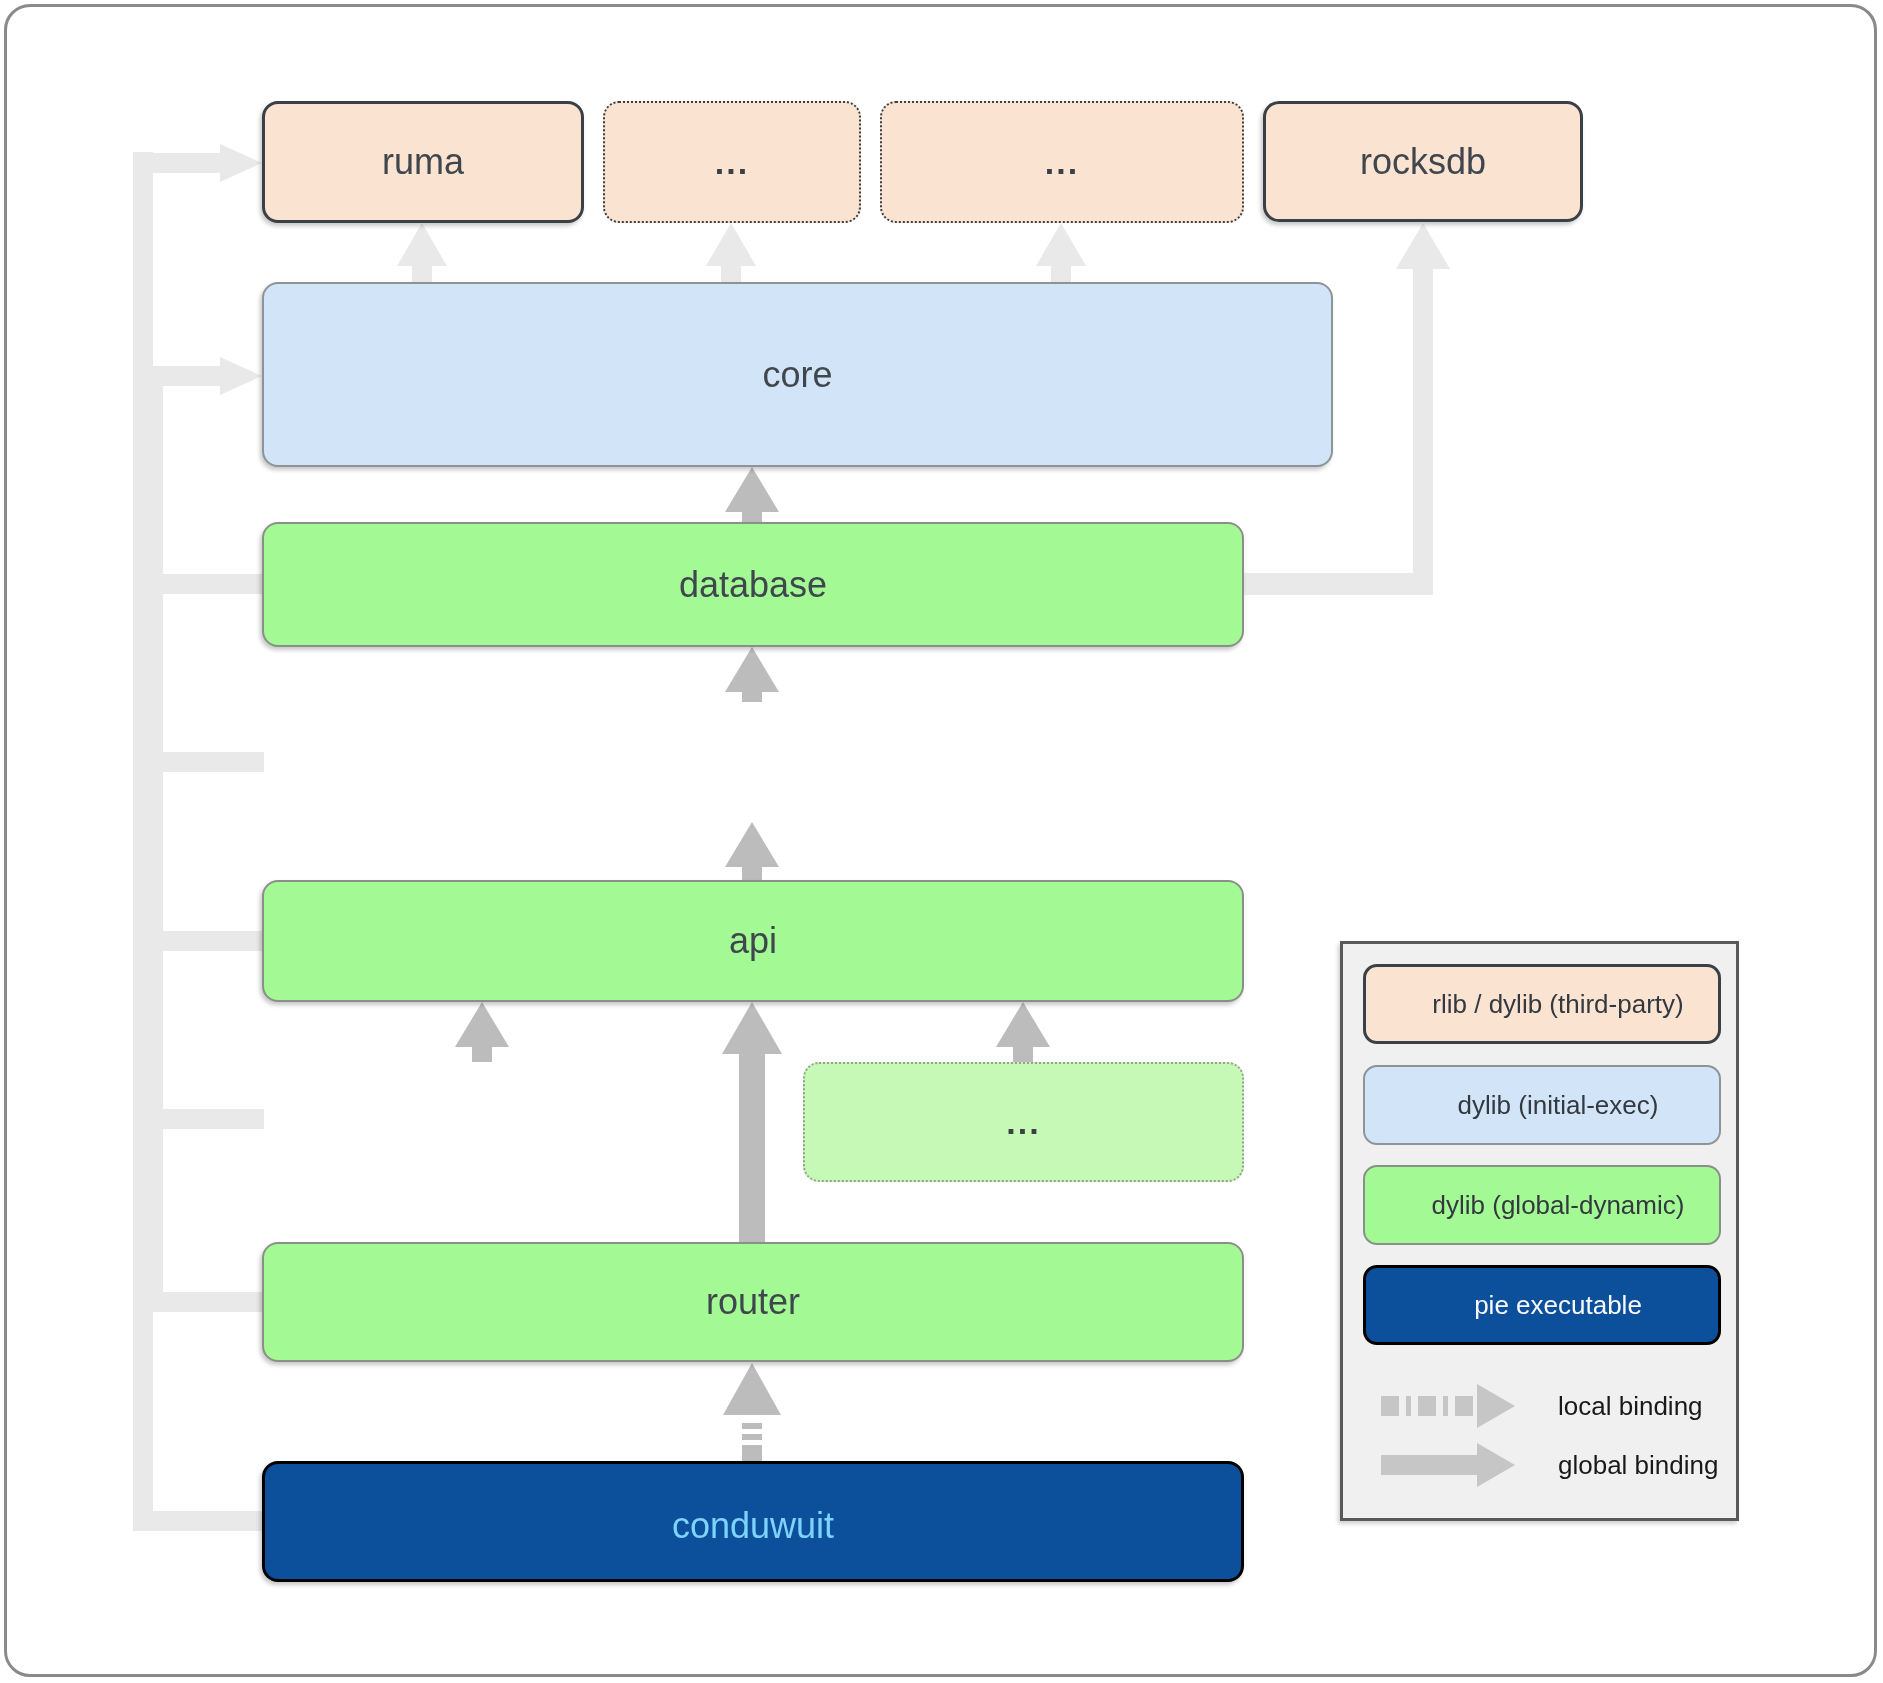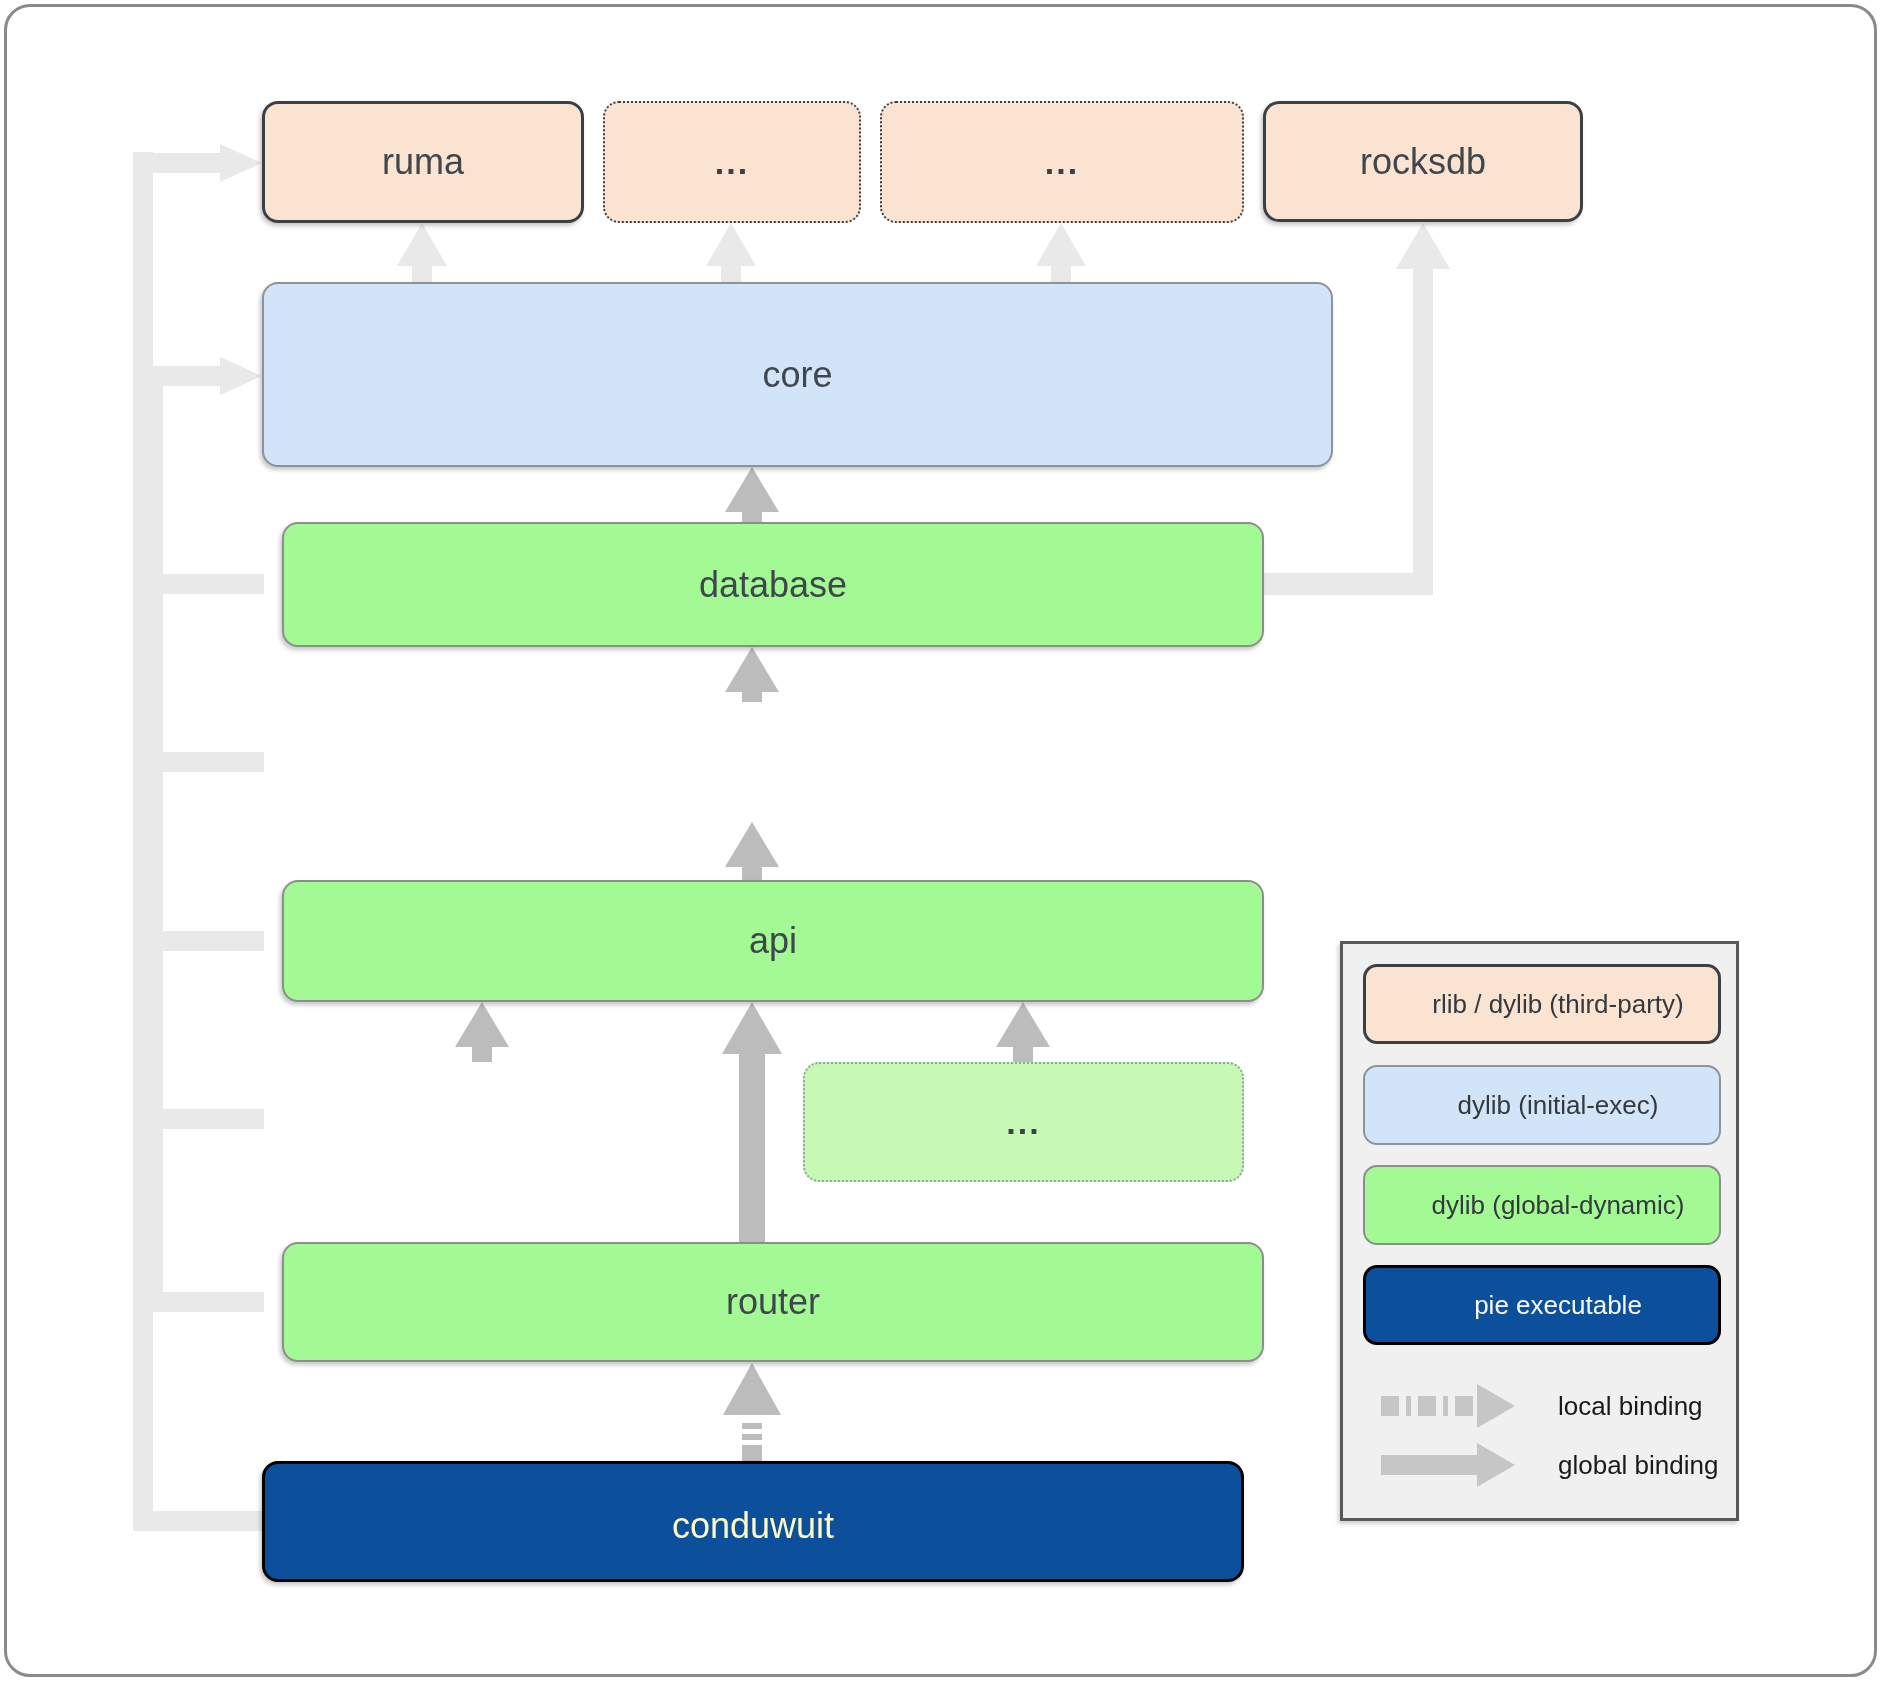--- a/index.html
+++ b/index.html
@@ -39,25 +39,25 @@
     display:flex;
     align-items:center;
     justify-content:center;
     font-size:36px;
     color:var(--label);
     box-shadow:-2px 3px 4px rgba(0,0,0,0.22);
   }
   .peach{background:var(--peach);border:3px solid var(--border-dark);}
   .peach-dotted{background:var(--peach);border:2px dotted var(--border-dark);box-shadow:none;}
   .blue{background:var(--blue);border:2px solid var(--border-gray);}
-  .green{background:var(--green);border:2px solid #8a9089;margin-left:20px;}
+  .green{background:var(--green);border:2px solid #8a9089;}
   .green-dotted{background:var(--green-light);border:2px dotted #98a095;box-shadow:none;}
   .navy{background:var(--navy);border:3px solid #000;color:#fafafa;}
   .dots{font-weight:700;letter-spacing:2px;font-size:34px;color:#3b4046;}
-  .navy .lbl{color:#fef9c3;margin-top:8px;}
+  .navy .lbl{color:#7dd3fc;margin-top:8px;}
   .lt{position:absolute;background:var(--lt);}
   .dk{position:absolute;background:var(--ar);}
   .tri{position:absolute;width:0;height:0;}
   .legend{
     position:absolute;
     left:1340px;top:941px;
     width:399px;height:580px;
     background:#f0f0f0;
     border:3px solid #58595b;
     box-sizing:border-box;

